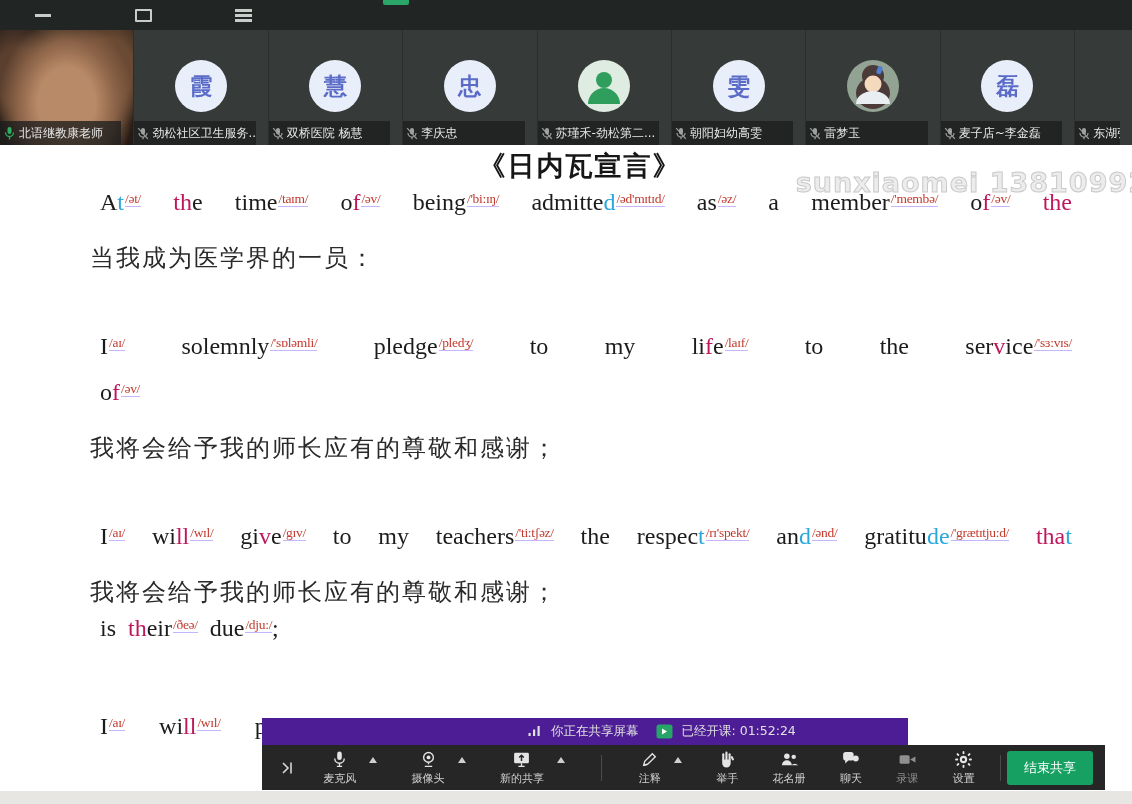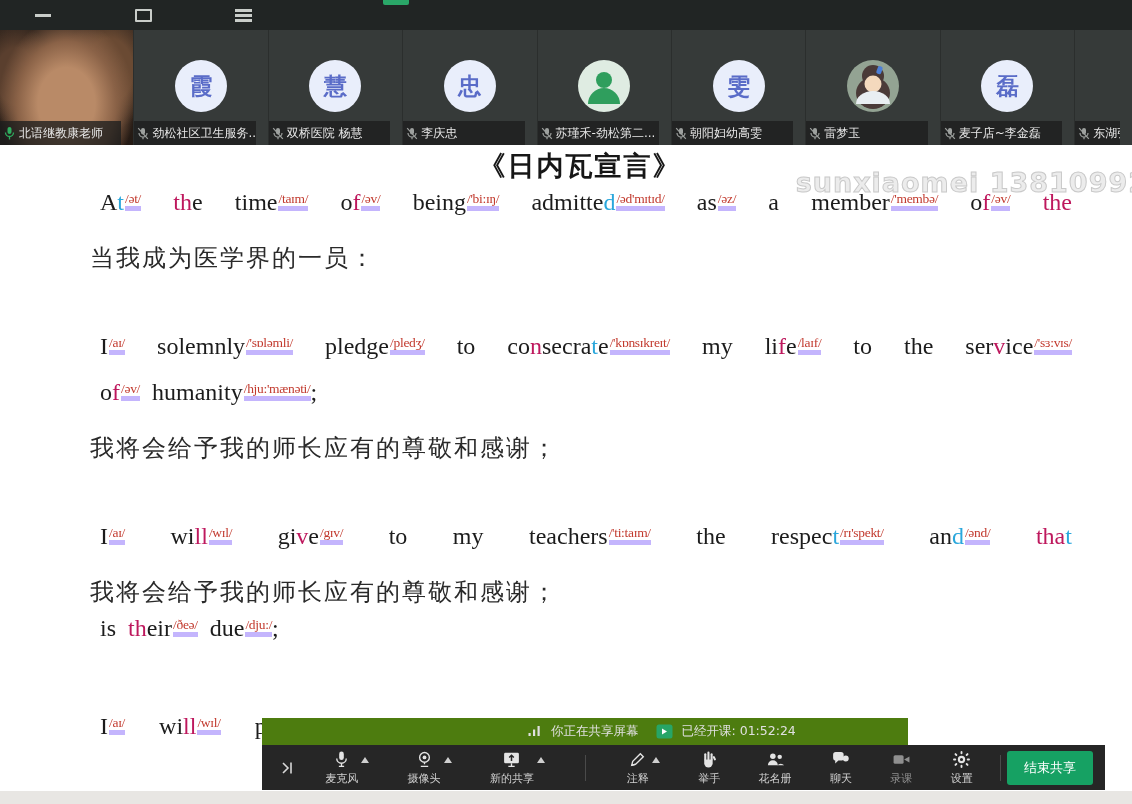--- a/index.html
+++ b/index.html
@@ -41,35 +41,35 @@
   .line{height:46px;box-sizing:border-box;}
   .en{display:flex;align-items:baseline;margin:0 60px 0 100px;white-space:nowrap;
       font-family:"Liberation Serif","DejaVu Serif",serif;font-size:24px;color:#1c1c1c;}
   .en.justify{justify-content:space-between;}
   .en:not(.justify){gap:12px;}
   .en.wide{gap:34px;}
   .cn{display:flex;align-items:center;margin-left:90px;font-size:24px;color:#2a2a2a;letter-spacing:2px;
       font-family:Liberation Sans, sans-serif;}
   .word{white-space:nowrap;}
   .sk{color:#1c1c1c;} .sr{color:#be185d;} .sb{color:#2aa7dc;}
-  .ph{font-size:13.5px;color:#c23a2e;border-bottom:5px solid #c4b5fd;letter-spacing:-.3px;
+  .ph{font-size:13.5px;color:#c23a2e;border-bottom:1px solid #c4b5fd;letter-spacing:-.3px;
       vertical-align:7px;line-height:1;margin-left:1px;}
   .after{color:#1c1c1c;}
   
   .bottom-strip{position:absolute;left:0;bottom:0;width:1132px;height:13px;background:#e8e6e3;z-index:4;}
   
-  .statusbar{position:absolute;left:262px;top:718px;width:646px;height:27px;background:#4d7c0f;
+  .statusbar{position:absolute;left:262px;top:718px;width:646px;height:27px;background:#4c1d95;
              display:flex;align-items:center;gap:9px;padding-left:266px;box-sizing:border-box;z-index:9;}
   .status-text{font-size:12.5px;color:#e0e0e0;white-space:nowrap;}
   
   .toolbar{position:absolute;left:262px;top:745px;width:843px;height:45px;background:#262626;
            display:flex;align-items:center;padding:0 12px;box-sizing:border-box;z-index:10;}
   .collapse{display:flex;align-items:center;justify-content:center;width:26px;height:30px;cursor:pointer;margin-right:6px;}
   .tb-buttons{display:flex;flex:1;justify-content:space-around;align-items:center;}
-  .btn-wrap{display:flex;align-items:flex-start;gap:3px;}
+  .btn-wrap{display:flex;align-items:flex-start;gap:13px;}
   .tb-btn{display:flex;flex-direction:column;align-items:center;gap:2px;cursor:pointer;}
   .tb-btn.dimmed .tb-label{color:#8f8f8f;}
   .tb-ic{height:19px;display:flex;align-items:center;}
   .tb-label{font-size:11px;color:#d0d0d0;white-space:nowrap;}
   .caret{width:0;height:0;border-left:4.5px solid transparent;border-right:4.5px solid transparent;
          border-bottom:6px solid #cfcfcf;margin-top:7px;cursor:pointer;}
   .tb-divider{width:1px;height:26px;background:#4a4a4a;margin:0 2px;}
   .end-group{display:flex;align-items:center;gap:4px;margin-left:6px;}
   .end-share{background:#16a163;color:#fff;font-size:13px;border:none;border-radius:3px;
              padding:8px 17px;cursor:pointer;font-family:inherit;white-space:nowrap;}
@@ -277,44 +277,43 @@
             <span class="word"><span class="seg sr">the</span></span>
           </div>
           <div class="line cn">当我成为医学界的一员：</div>
         </div>
         <div class="para">
           <div class="line en justify">
             <span class="word"><span class="seg sk">I</span><sup class="ph">/aɪ/</sup></span>
             <span class="word"><span class="seg sk">solemnly</span><sup class="ph">/'sɒləmli/</sup></span>
             <span class="word"><span class="seg sk">pledge</span><sup class="ph">/pledʒ/</sup></span>
             <span class="word"><span class="seg sk">to</span></span>
-            <span class="word"><span class="seg sk">co</span><span class="seg sr">n</span><span class="seg sk">secra</span><span class="seg sb">t</span><span class="seg sk">e</span><sup class="ph">/'kɒnsɪkreɪt/</sup></span>
             <span class="word"><span class="seg sk">my</span></span>
             <span class="word"><span class="seg sk">li</span><span class="seg sr">f</span><span class="seg sk">e</span><sup class="ph">/laɪf/</sup></span>
             <span class="word"><span class="seg sk">to</span></span>
             <span class="word"><span class="seg sk">the</span></span>
             <span class="word"><span class="seg sk">ser</span><span class="seg sr">v</span><span class="seg sk">ice</span><sup class="ph">/'sɜ:vɪs/</sup></span>
           </div>
           <div class="line en">
             <span class="word"><span class="seg sk">o</span><span class="seg sr">f</span><sup class="ph">/əv/</sup></span>
-            <span class="word"><span class="seg sk">humanity</span><sup class="ph">/hju:'mænəti/</sup><span class="after">;</span></span>
           </div>
           <div class="line cn">我将会给予我的师长应有的尊敬和感谢；</div>
         </div>
         <div class="para">
           <div class="line en justify">
             <span class="word"><span class="seg sk">I</span><sup class="ph">/aɪ/</sup></span>
             <span class="word"><span class="seg sk">wi</span><span class="seg sr">ll</span><sup class="ph">/wɪl/</sup></span>
             <span class="word"><span class="seg sk">gi</span><span class="seg sr">v</span><span class="seg sk">e</span><sup class="ph">/gɪv/</sup></span>
             <span class="word"><span class="seg sk">to</span></span>
             <span class="word"><span class="seg sk">my</span></span>
-            <span class="word"><span class="seg sk">teachers</span><sup class="ph">/'ti:taɪm/</sup></span>
+            <span class="word"><span class="seg sk">teachers</span><sup class="ph">/'ti:tʃəz/</sup></span>
             <span class="word"><span class="seg sk">the</span></span>
             <span class="word"><span class="seg sk">respec</span><span class="seg sb">t</span><sup class="ph">/rɪ'spekt/</sup></span>
             <span class="word"><span class="seg sk">an</span><span class="seg sb">d</span><sup class="ph">/ənd/</sup></span>
+            <span class="word"><span class="seg sk">gratitu</span><span class="seg sb">de</span><sup class="ph">/'grætɪtju:d/</sup></span>
             <span class="word"><span class="seg sr">tha</span><span class="seg sb">t</span></span>
           </div>
           <div class="line cn">我将会给予我的师长应有的尊敬和感谢；</div>
           <div class="line en">
             <span class="word"><span class="seg sk">is</span></span>
             <span class="word"><span class="seg sr">th</span><span class="seg sk">eir</span><sup class="ph">/ðeə/</sup></span>
             <span class="word"><span class="seg sk">due</span><sup class="ph">/dju:/</sup><span class="after">;</span></span>
           </div>
         </div>
         <div class="para">

